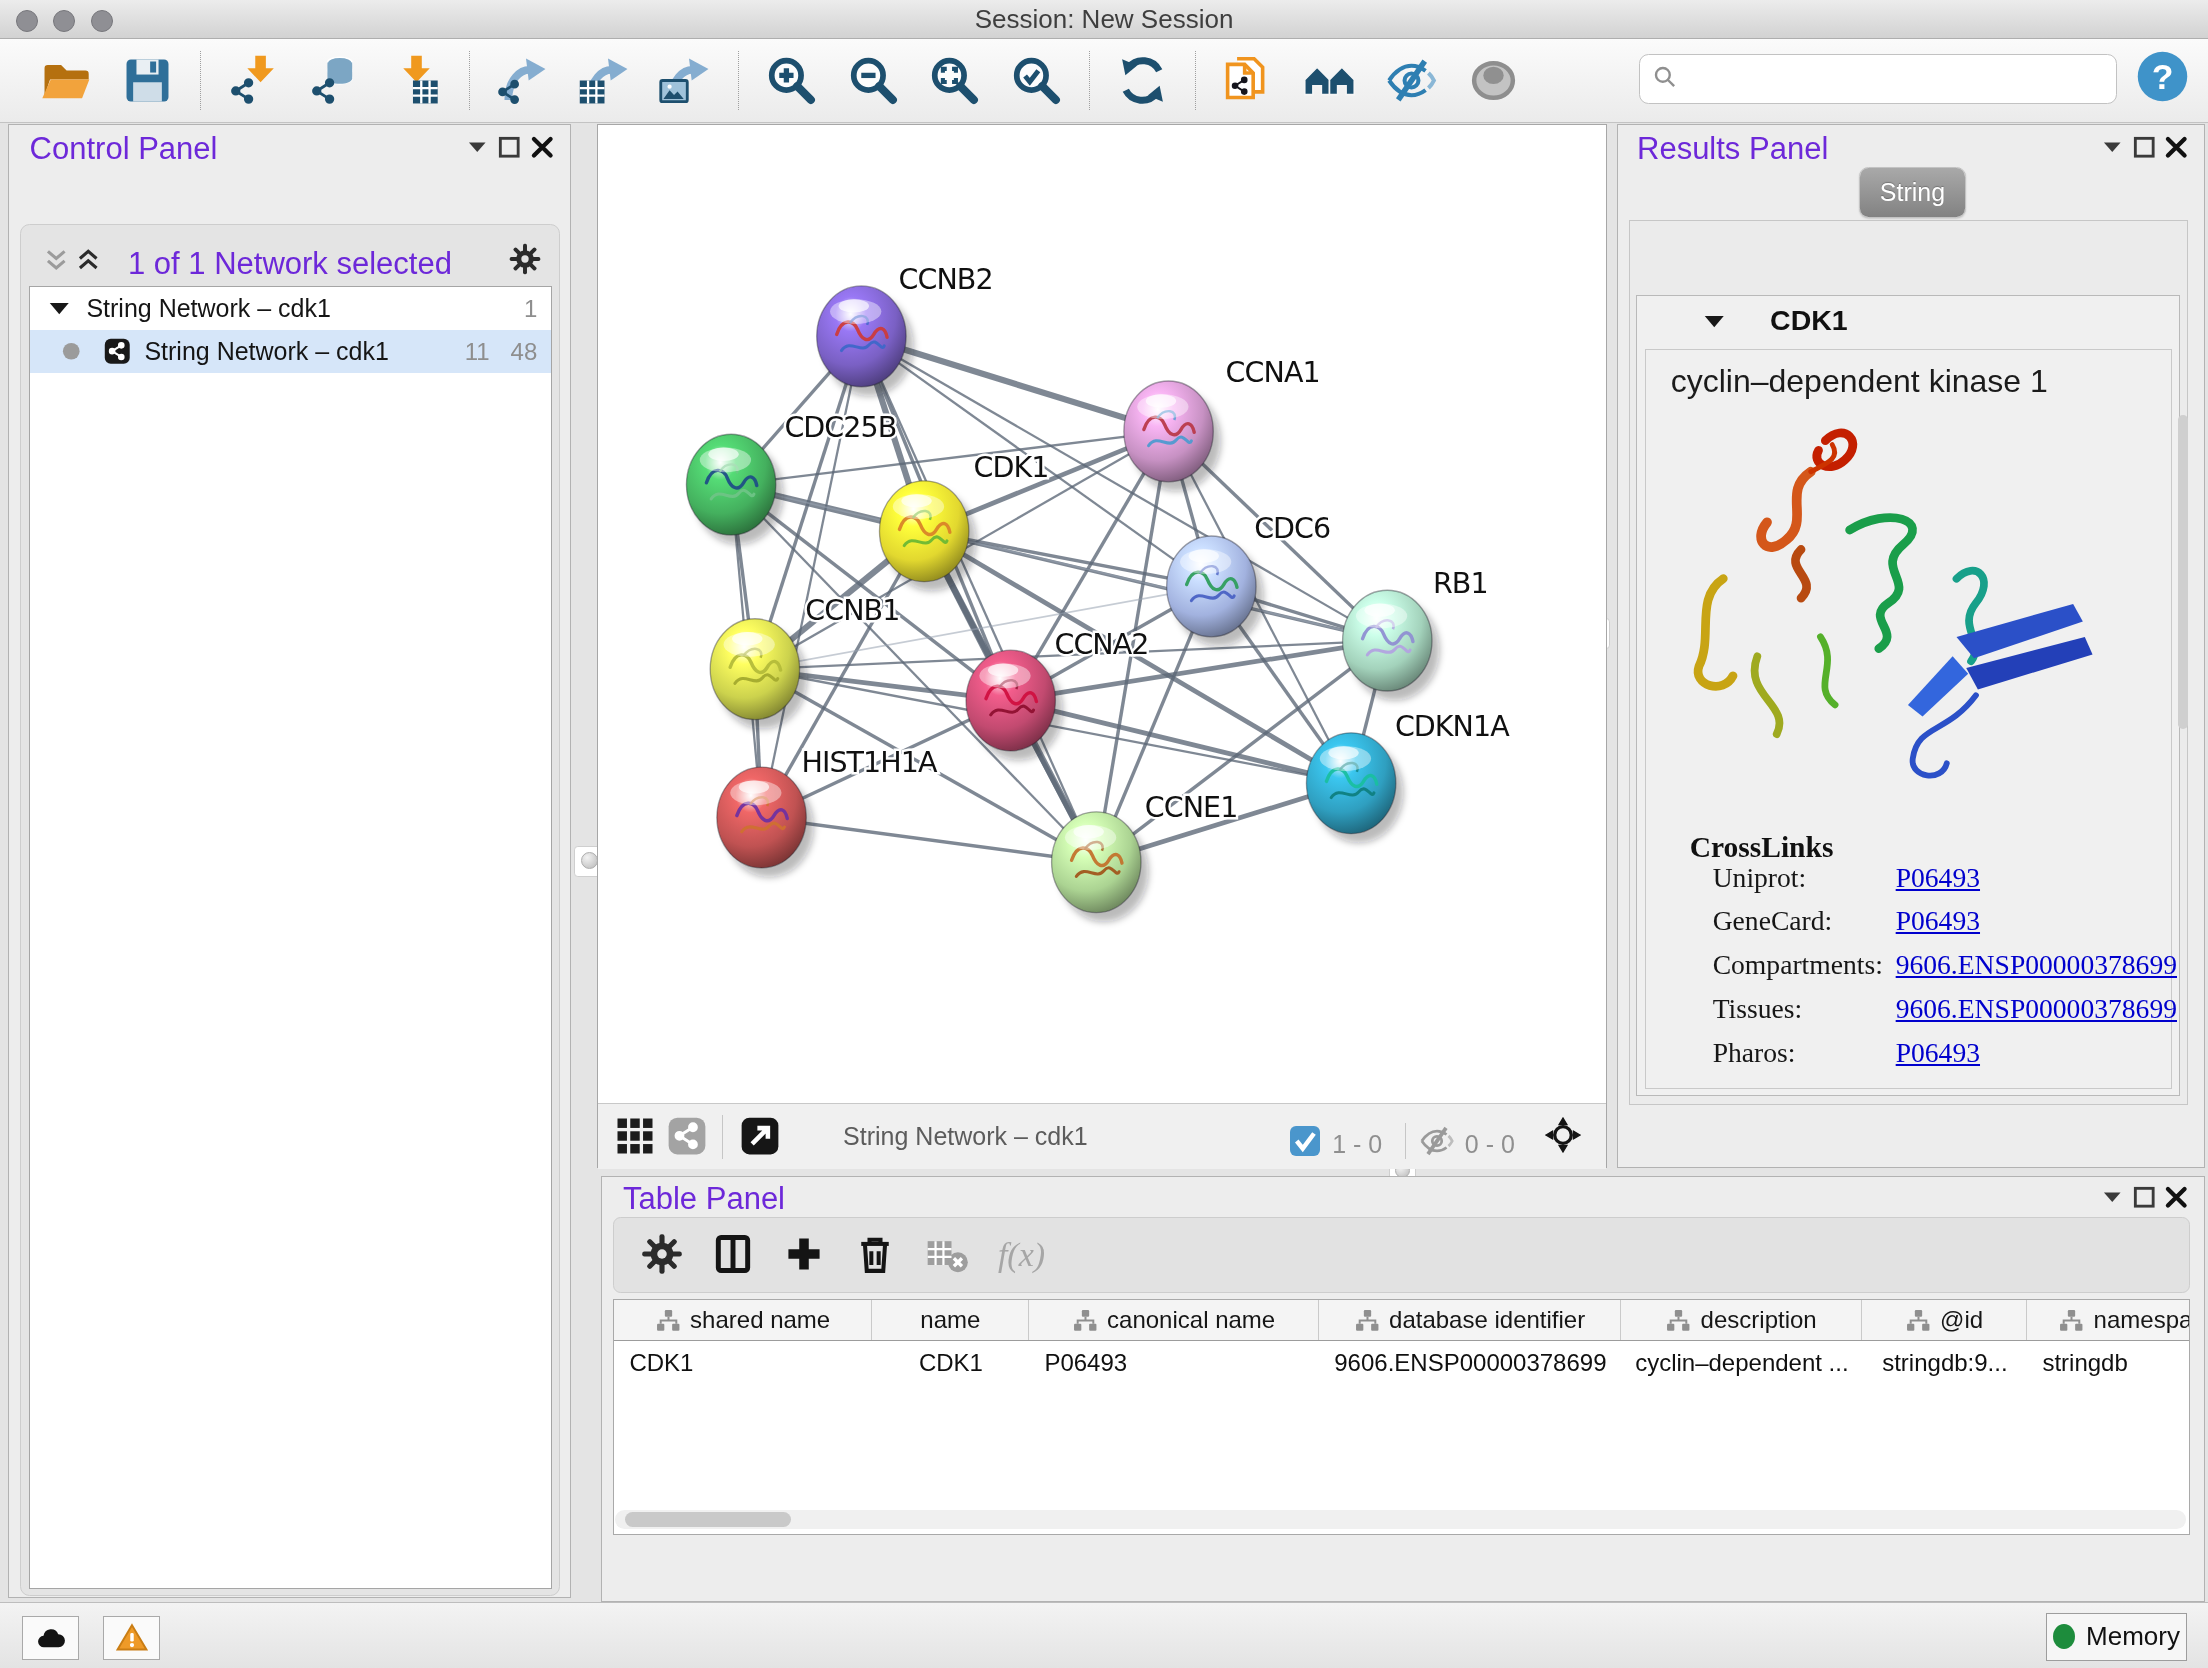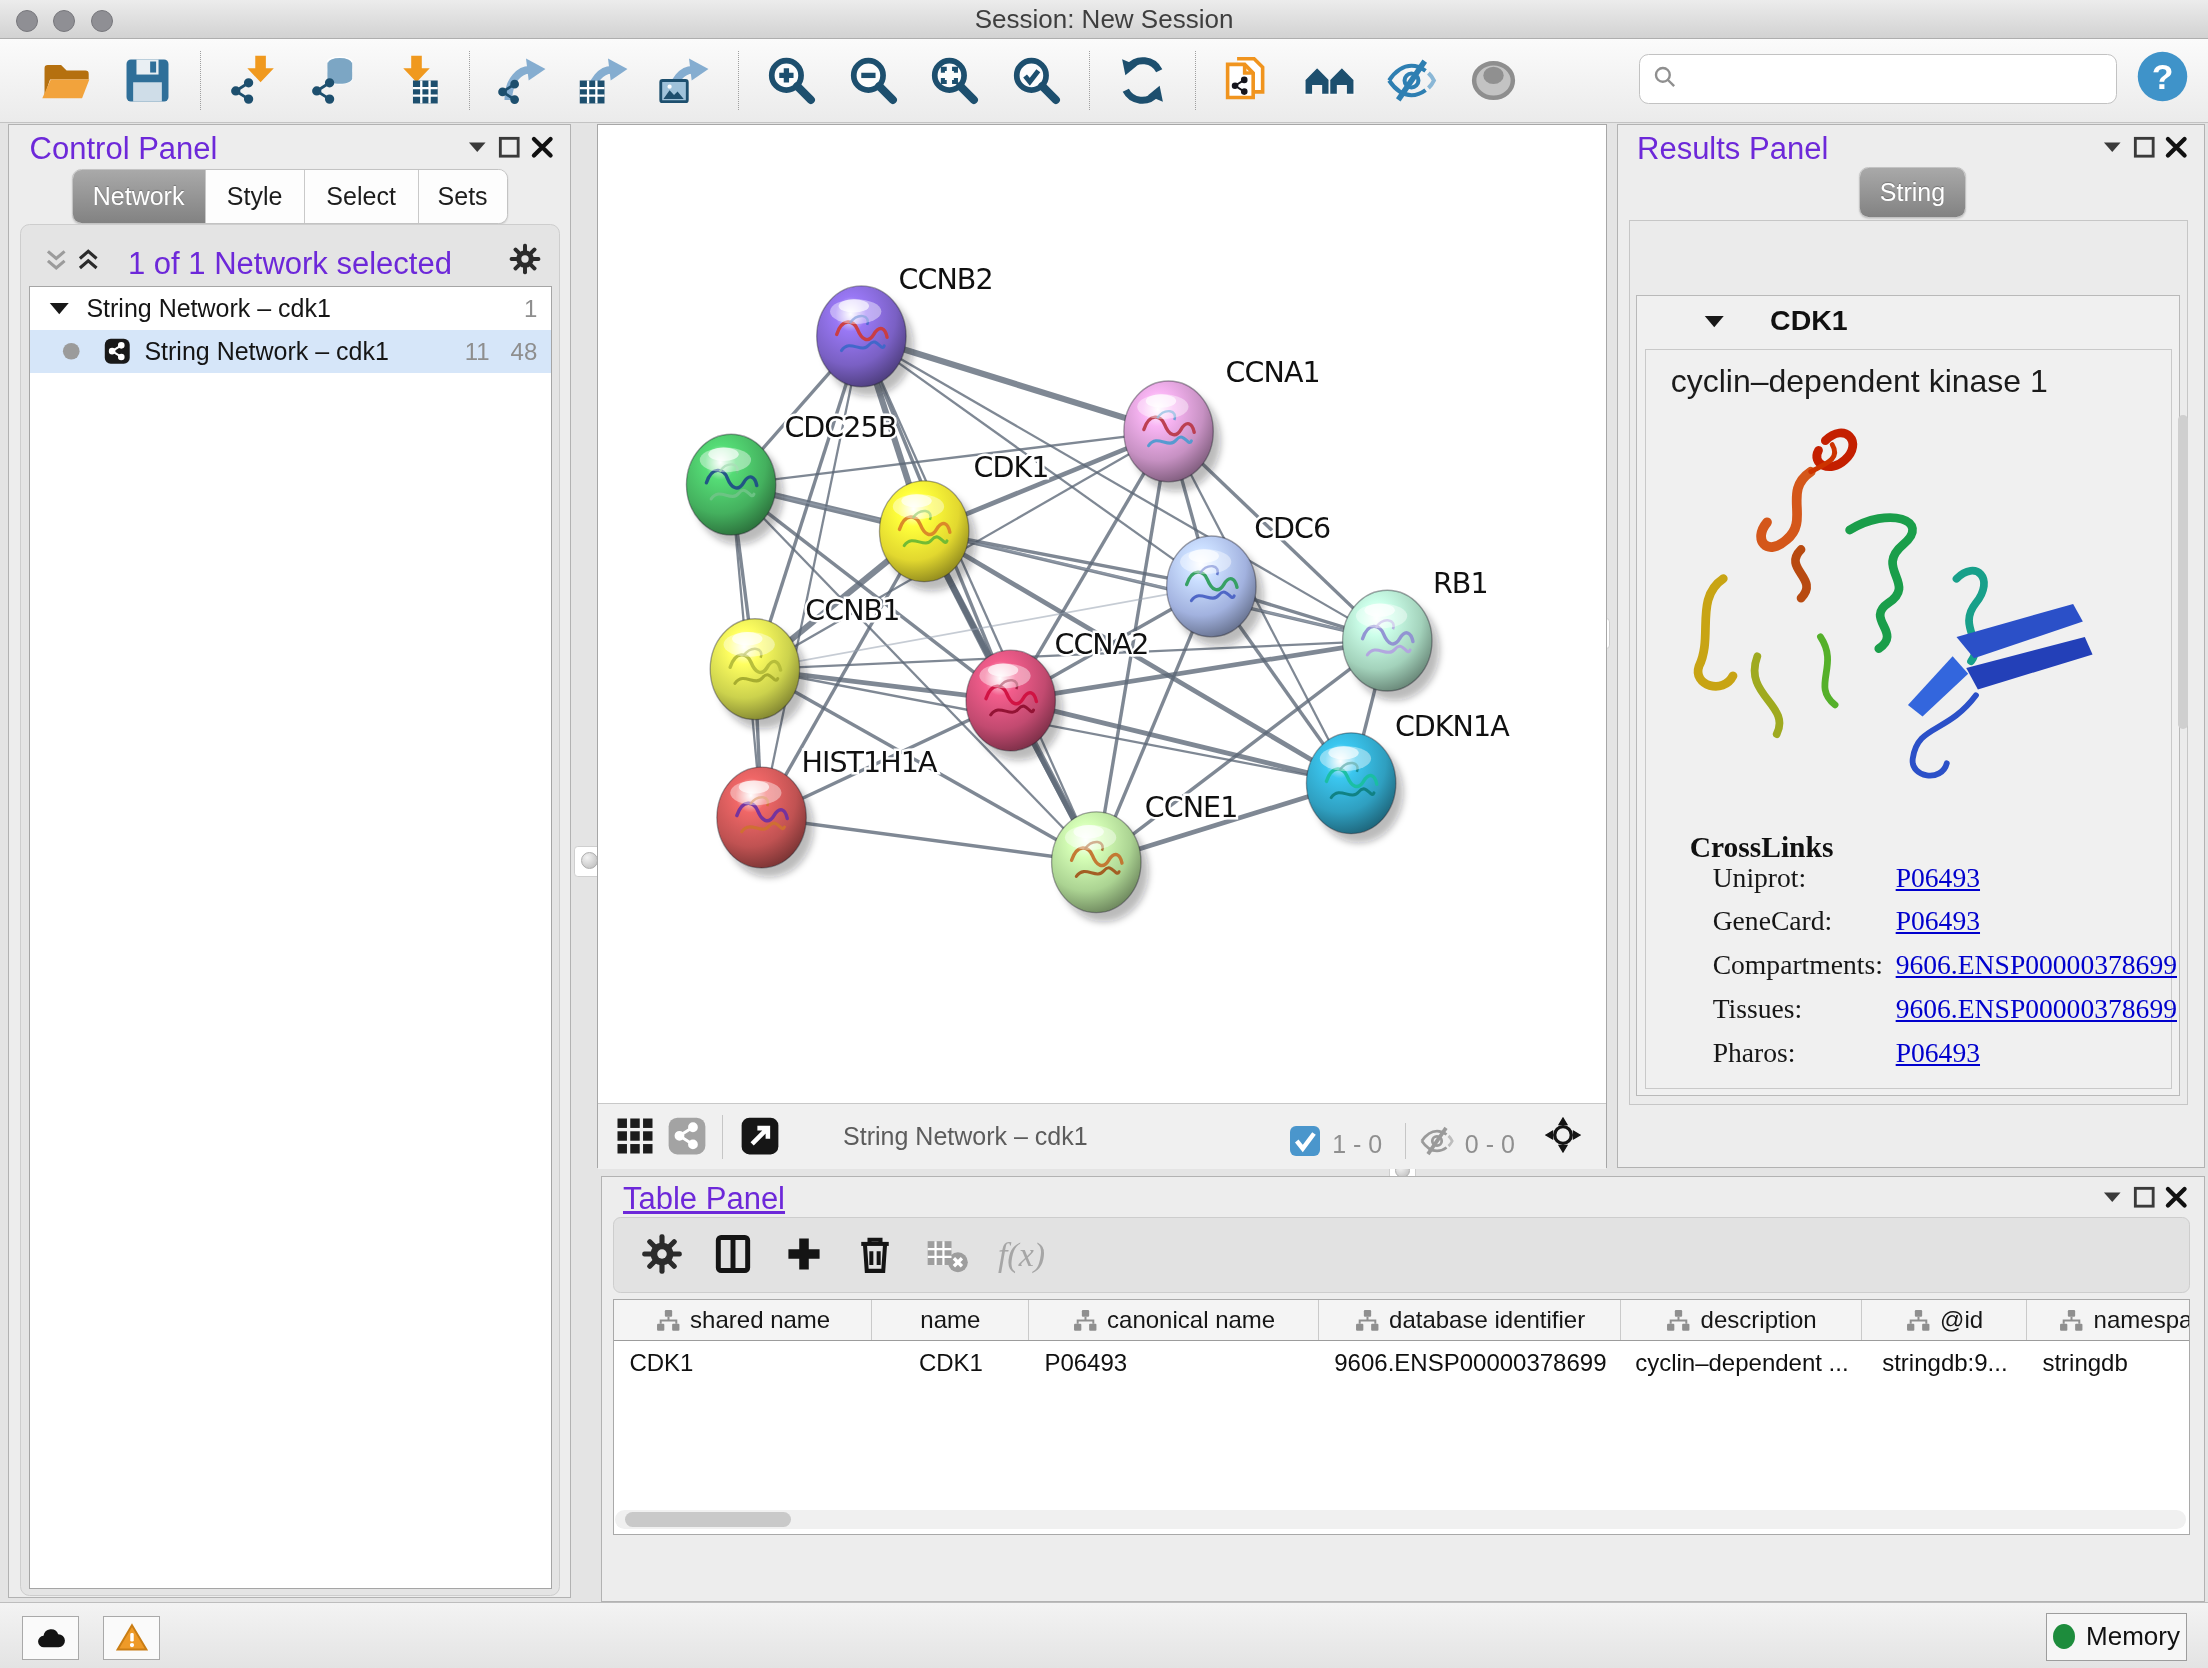--- a/index.html
+++ b/index.html
@@ -82,21 +82,21 @@
   #gene-name{position:absolute;left:133px;top:7.6px;font-size:28.5px;font-weight:bold;color:#111;}
   #gene-inner{left:7.6px;top:53px;width:525px;height:738px;background:#f0f0f0;border:1px solid #c9c9c9;}
   #gene-desc{position:absolute;left:25px;top:13.3px;font-size:32px;color:#1b1b1b;}
   #protein-img{position:absolute;left:19px;top:63px;width:447px;height:409px;}
   #xl-head{position:absolute;left:44px;top:481px;font-family:"Liberation Serif",serif;font-weight:bold;font-size:29.5px;color:#111;}
   .xl-row{position:absolute;left:67px;width:447px;font-family:"Liberation Serif",serif;font-size:27.6px;color:#161616;}
   .xl-row a{position:absolute;left:183px;color:#0000cd;text-decoration:underline;cursor:pointer;white-space:nowrap;}
   #rp-scroll{left:548px;top:194px;width:9.5px;height:314px;background:#cfcfcf;border-radius:4.8px;}
   
   #table-panel{left:601px;top:1176px;width:1604px;height:426px;background:#ededed;border:1px solid #b2b2b2;box-sizing:border-box;}
-  #tp-title{left:21px;top:3.8px;text-decoration:underline;}
+  #tp-title{left:21px;top:3.8px;}
   #tp-toolbar{left:11.4px;top:40px;width:1575px;height:74px;background:#e2e2e2;border:1px solid #cdcdcd;border-radius:7.6px;
     display:flex;align-items:center;}
   .tp-ic{width:46px;height:46px;margin-left:25px;background:none;border:none;padding:0;cursor:pointer;}
   .tp-ic svg{width:44px;height:44px;}
   #fx-label{font-family:"Liberation Serif",serif;font-style:italic;font-size:34px;color:#a6a6a6;margin-left:28.5px;cursor:pointer;}
   #data-table{left:11.4px;top:122px;width:1575px;height:234px;background:#fff;border:1px solid #a9a9a9;overflow:hidden;}
   #thead{position:absolute;left:0;top:0;height:40px;width:1636px;background:#f4f4f4;border-bottom:1.9px solid #9c9c9c;display:flex;}
   .th{position:relative;height:40px;border-right:1px solid #cacaca;display:flex;align-items:center;justify-content:center;
     font-size:24px;color:#161616;box-sizing:border-box;cursor:pointer;}
   .th .hicon{width:25px;height:23px;margin-right:9.5px;}
@@ -293,26 +293,20 @@
   <span class="abs hdr-ic" style="right:78px;top:7.6px"><svg xmlns="http://www.w3.org/2000/svg" viewBox="0 0 24 24" width="100%" height="100%">
         <polygon points="5,8 19,8 12,16" fill="#3a3a3a"></polygon>
       </svg></span>
   <span class="abs hdr-ic" style="right:46px;top:7.6px"><svg xmlns="http://www.w3.org/2000/svg" viewBox="0 0 24 24" width="100%" height="100%">
         <rect x="4.5" y="4.5" width="15" height="15" fill="none" stroke="#3a3a3a" stroke-width="2.4"></rect>
       </svg></span>
   <span class="abs hdr-ic" style="right:13.3px;top:7.6px"><svg xmlns="http://www.w3.org/2000/svg" viewBox="0 0 24 24" width="100%" height="100%">
         <path d="M5 5L19 19M19 5L5 19" stroke="#111" stroke-width="3.6" stroke-linecap="round"></path>
       </svg></span>
 
-  <div id="cp-tabs" class="abs seg">
-    <button class="seg-btn active">Network</button>
-    <button class="seg-btn">Style</button>
-    <button class="seg-btn">Select</button>
-    <button class="seg-btn">Sets</button>
-  </div>
 
   <div id="cp-sub" class="abs">
     <div id="cp-subhdr" class="abs">
       <span id="chev-dn" class="abs hdr-ic"><svg xmlns="http://www.w3.org/2000/svg" viewBox="0 0 24 24" width="100%" height="100%">
             <g fill="none" stroke="#9b9b9b" stroke-width="2.6">
               <path d="M5 4.5l7 6 7-6"></path>
               <path d="M5 12.5l7 6 7-6"></path>
             </g>
           </svg></span>
       <span id="chev-up" class="abs hdr-ic"><svg xmlns="http://www.w3.org/2000/svg" viewBox="0 0 24 24" width="100%" height="100%">

